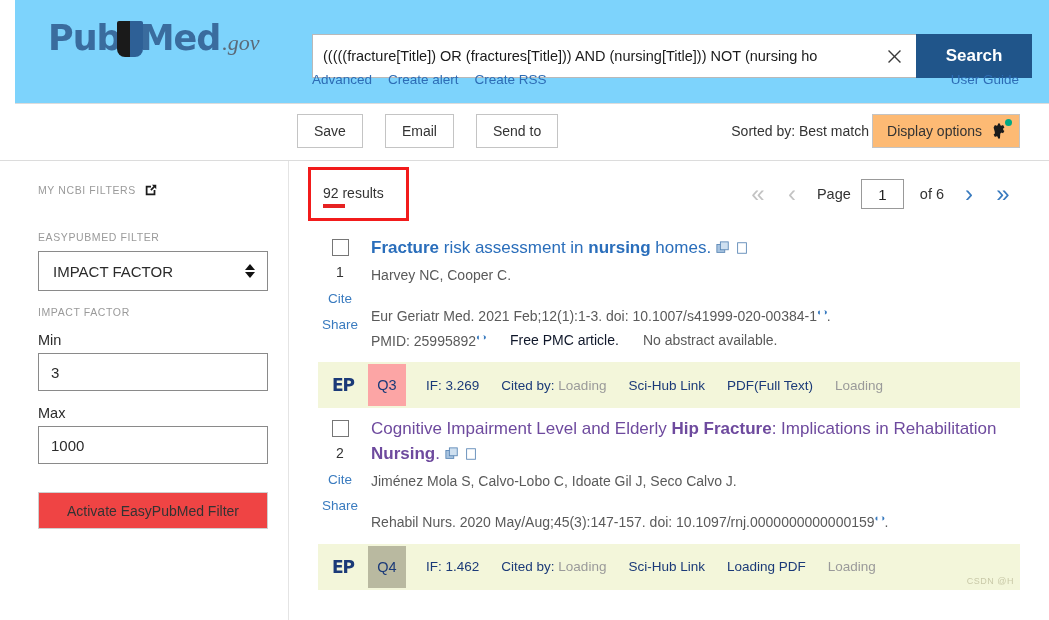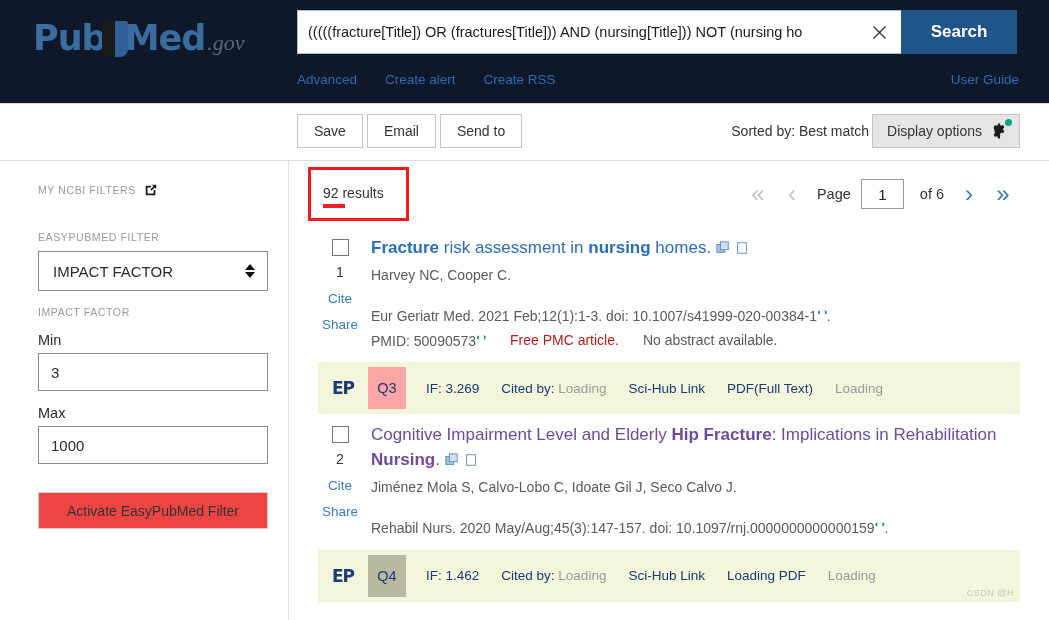--- a/index.html
+++ b/index.html
@@ -9,23 +9,24 @@
     font-family: "Liberation Sans", sans-serif;
     background: #fff;
     overflow: hidden;
     position: relative;
     color: #212121;
   }
 
   
   .header {
     height: 104px;
-    background: #0f172a;
+    background: #7dd3fc;
     border-bottom: 1px solid #dcdcdc;
     position: relative;
+    margin-left: 15px;
   }
   .logo {
     position: absolute; left: 33px; top: 18px;
     display: flex; align-items: baseline;
     user-select: none;
   }
   .logo-text {
     font-family: "DejaVu Sans", sans-serif;
     font-size: 35px; font-weight: bold;
     color: #3a6c9e; letter-spacing: -1px;
@@ -42,21 +43,21 @@
   }
   .logo-book .pg-l { left: 0; background: #1a1a1a; border-radius: 2px 0 0 8px; }
   .logo-book .pg-r { left: 13px; background: #2e6096; border-radius: 0 2px 8px 0; }
   .logo-gov {
     font-family: "Liberation Serif", serif;
     font-style: italic; font-size: 22px;
     color: #5b6a78; margin-left: 2px;
   }
 
   .searchbar {
-    position: absolute; left: 297px; top: 10px;
+    position: absolute; left: 297px; top: 34px;
     display: flex; height: 52px;
   }
   .search-input {
     width: 561px; height: 44px;
     border: 1px solid #b9b9b9; border-right: none;
     background: #fff;
     font-family: "Liberation Sans", sans-serif;
     font-size: 14.5px; color: #1b1b1b;
     padding: 0 10px;
     outline: none;
@@ -71,48 +72,48 @@
   .search-clear svg { width: 17px; height: 17px; }
   .search-btn {
     width: 116px; height: 44px;
     background: #20558a; color: #fff;
     border: none;
     font-family: "Liberation Sans", sans-serif;
     font-size: 17px; font-weight: bold;
     cursor: pointer;
   }
 
-  .subnav { position: absolute; left: 297px; top: 72px; display: flex; gap: 28px; justify-content: flex-end; }
+  .subnav { position: absolute; left: 297px; top: 72px; display: flex; gap: 16px; justify-content: flex-end; }
   .subnav a, .userguide {
     color: #2d6cb5; font-size: 13.5px; text-decoration: none; cursor: pointer;
   }
   .userguide { position: absolute; right: 30px; top: 72px; }
 
   
   .toolbar {
     height: 57px;
     border-bottom: 1px solid #dcdcdc;
     position: relative;
     background: #fff;
   }
-  .tool-btns { position: absolute; left: 297px; top: 10px; display: flex; gap: 4px; }
+  .tool-btns { position: absolute; left: 297px; top: 10px; display: flex; gap: 22px; }
   .tool-btn {
     height: 34px; padding: 0 16px;
     border: 1px solid #c4c4c4; background: #fff;
     font-family: "Liberation Sans", sans-serif;
     font-size: 14px; color: #333; cursor: pointer;
   }
   .sorted-by {
     position: absolute; right: 180px; top: 19px;
     font-size: 14px; color: #333;
   }
   .display-options {
     position: absolute; right: 29px; top: 10px;
     height: 34px; padding: 0 11px 0 14px;
-    border: 1px solid #c4c4c4; background: #e5e5e5;
+    border: 1px solid #c4c4c4; background: #fdba74;
     display: flex; align-items: center; gap: 8px;
     font-size: 14px; color: #333; cursor: pointer;
   }
   .gear-wrap { position: relative; display: flex; }
   .gear-dot {
     position: absolute; right: -4px; top: -3px;
     width: 7px; height: 7px; border-radius: 50%;
     background: #00a884;
   }
 
@@ -232,27 +233,27 @@
     font-weight: normal;
   }
   .res-title.visited { color: #6e4a9e; }
   .res-title b { font-weight: bold; }
   .title-icons { display: inline-flex; gap: 5px; margin-left: 5px; vertical-align: -2px; }
   .ti-icon { width: 14px; height: 14px; cursor: pointer; }
 
   .res-authors { font-size: 14px; color: #5a5a5a; margin-top: 7px; }
   .res-cit { font-size: 14px; color: #5a5a5a; margin-top: 24px; }
   .res-meta { font-size: 14px; color: #5a5a5a; margin-top: 8px; display: flex; gap: 24px; }
-  .free-pmc { color: #b91c1c; }
+  .free-pmc { color: #0f172a; }
   .sup-icon { font-size: 9px; color: #3a7bbf; vertical-align: super; letter-spacing: -0.5px; }
 
   
   .ep-bar {
     background: #f3f6da;
-    height: 52px;
+    height: 46px;
     display: flex; align-items: center;
     margin-top: 14px;
     position: relative;
   }
   .ep-logo {
     width: 50px; display: flex; align-items: center; justify-content: center;
     color: #1b3a78; font-weight: bold; font-size: 17px;
     font-family: "DejaVu Sans", sans-serif;
     letter-spacing: -1px;
   }
@@ -389,21 +390,21 @@
               <rect x="1" y="4" width="9" height="9" fill="#a8c4e0" stroke="#5a86b5"></rect>
               <rect x="5" y="1" width="9" height="9" fill="#cfe0f0" stroke="#5a86b5"></rect>
             </svg>
             <svg class="ti-icon" viewBox="0 0 16 16">
               <rect x="3" y="2" width="10" height="12" fill="#fff" stroke="#5a86b5"></rect>
             </svg>
           </span>
         <div class="res-authors">Harvey NC, Cooper C.</div>
         <div class="res-cit"><span>Eur Geriatr Med. 2021 Feb;12(1):1-3. doi: 10.1007/s41999-020-00384-1</span><span class="sup-icon">◐◑</span>.</div>
         <div class="res-meta">
-          <span><span>PMID: 50090573</span><span class="sup-icon">◐◑</span></span>
+          <span><span>PMID: 25995892</span><span class="sup-icon">◐◑</span></span>
           <span class="free-pmc">Free PMC article.</span>
           <span>No abstract available.</span>
         </div>
       </div>
     </div>
 
     <div class="ep-bar">
       <span class="ep-logo">EP</span>
       <span class="ep-quartile" style="background: #fca5a5;">Q3</span>
       <span class="ep-if">IF: 3.269</span>

